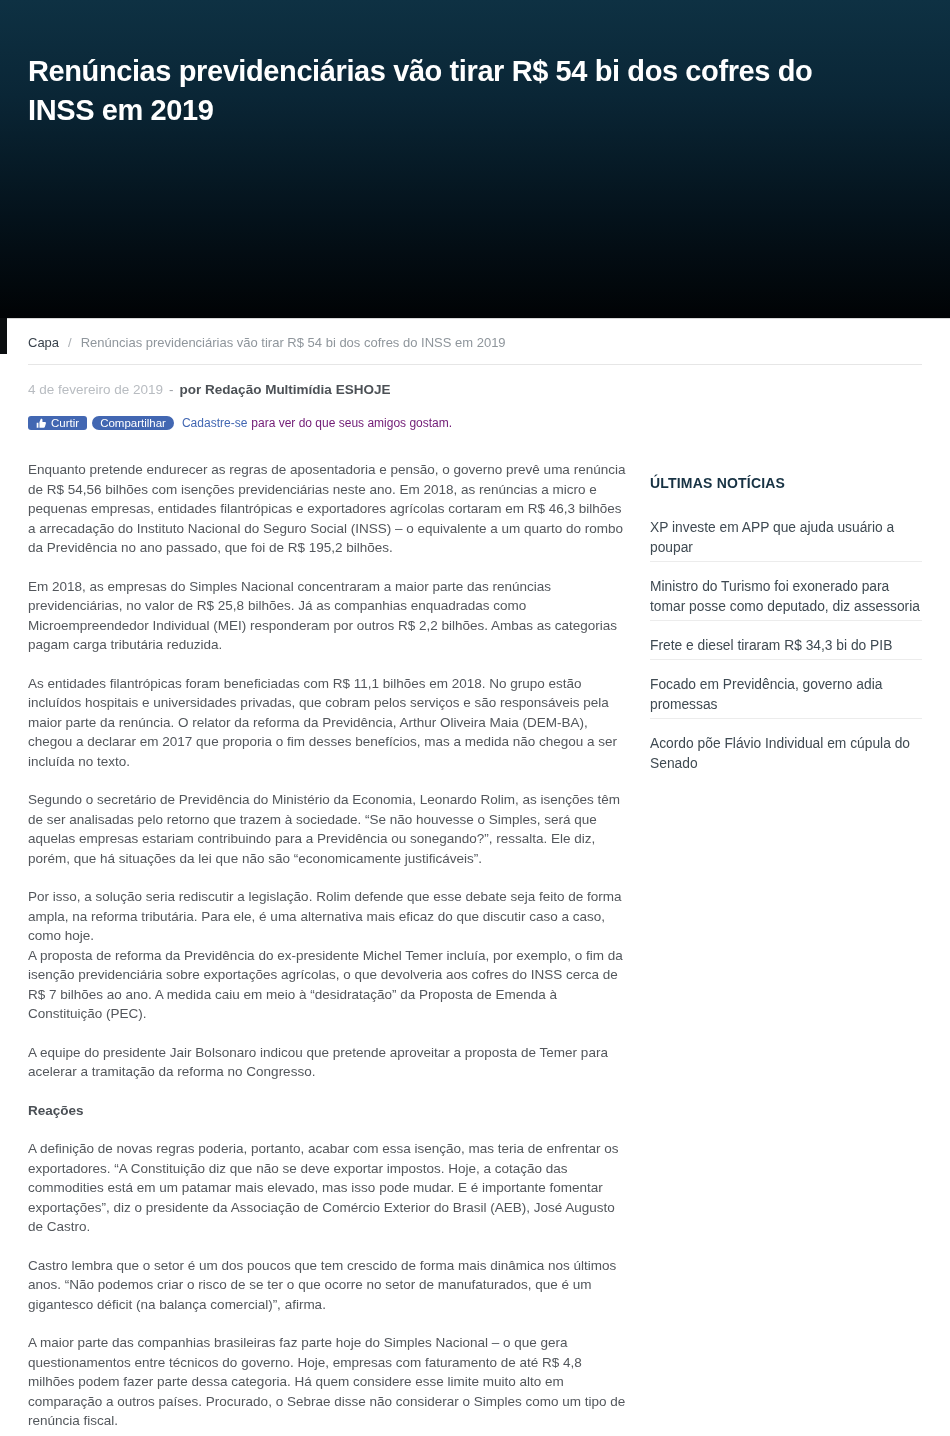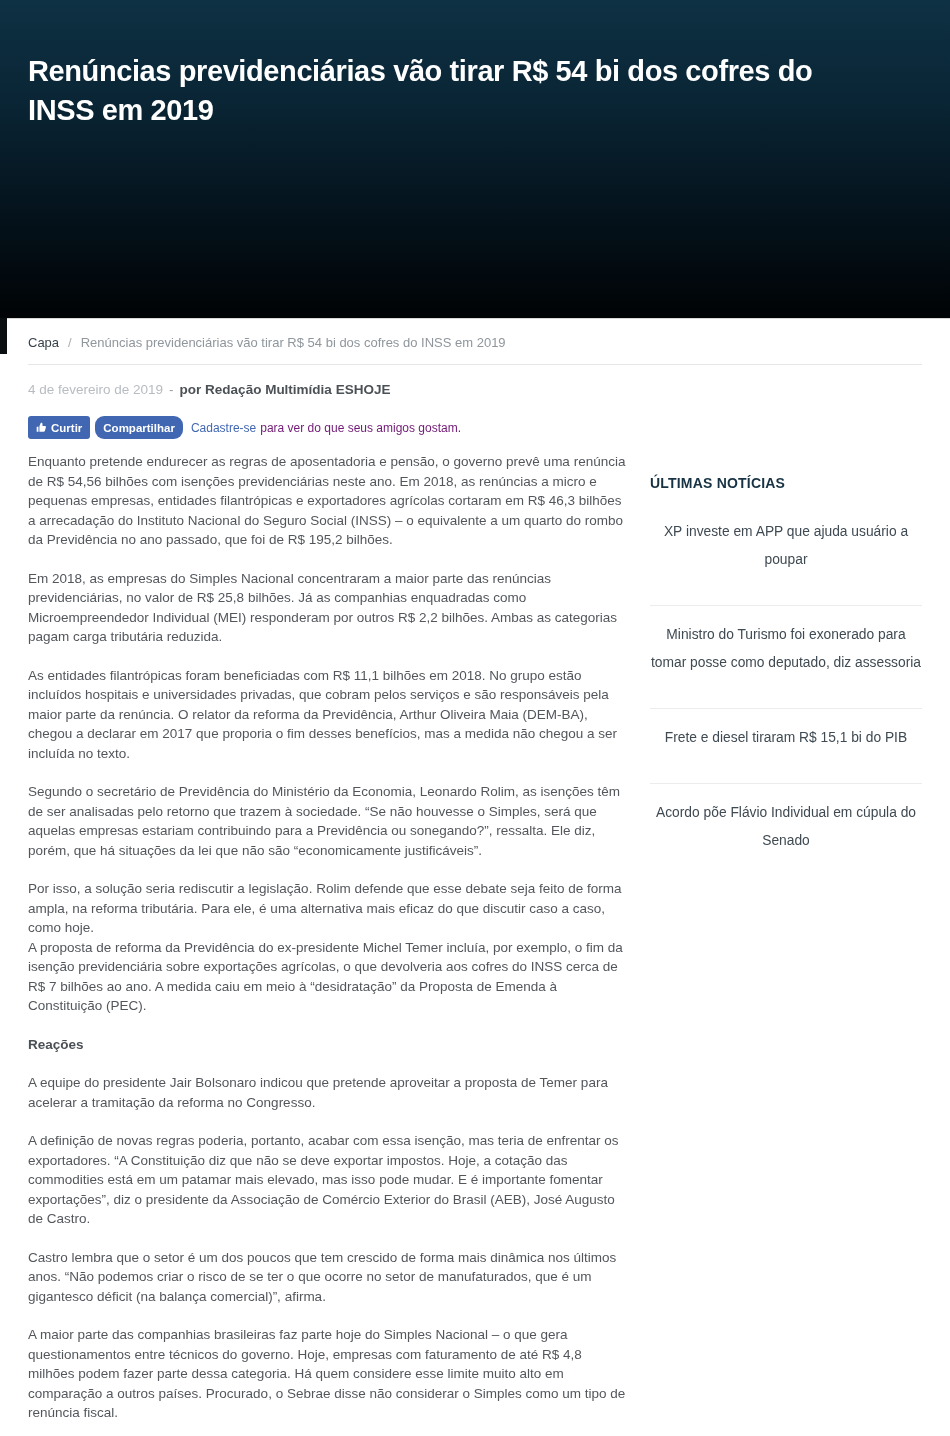--- a/index.html
+++ b/index.html
@@ -73,54 +73,53 @@
   .fb-row {
     margin-top: 19px;
     display: flex; align-items: center;
     font-size: 12px;
   }
   .fb-btn {
     display: inline-flex; align-items: center; gap: 4px;
     background: var(--fb_blue, #4267b2);
     color: #fff; border: none; border-radius: 3px;
     font-family: "Liberation Sans", sans-serif;
-    font-size: 11.5px; font-weight: 700;
-    padding: 3px 8px; height: 23px;
+    font-size: 11.5px; font-weight: 400;
+    padding: 3px 8px; height: 14px;
     cursor: pointer;
   }
   .fb-btn + .fb-btn { margin-left: 5px; border-radius: 9px; }
   .fb-signup { margin-left: 8px; color: var(--fb_blue, #4267b2); cursor: pointer; }
   .fb-signup-text { margin-left: 4px; color: #701a75; }
 
   
-  .article-body { margin-top: 13px; }
+  .article-body { margin-top: 30px; }
   .article-body p {
     margin: 0 0 19px 0;
     font-size: 13.5px;
     line-height: 19.5px;
     color: var(--body_text, #53575c);
   }
   .article-body strong { font-weight: 700; color: #4b5056; }
 
   
   .side-title {
     margin: 0 0 27px 0;
     font-size: 14px;
     font-weight: 700;
     letter-spacing: 0.2px;
     color: var(--sidebar_heading, #173243);
   }
   .side-item {
-    padding: 15px 0 31px 0;
+    padding: 15px 0 3px 0;
     font-size: 13.8px;
-    line-height: 28px;
+    line-height: 20px;
     color: #3f4a52;
     border-bottom: 1px solid #ececec;
     cursor: pointer;
-    text-align: center;
   }
   .side-item:first-child { padding-top: 0; }
   .side-item:last-child { border-bottom: none; }
 </style>
 </head>
 <body>
 
 <header class="hero">
   <h1>Renúncias previdenciárias vão tirar R$ 54 bi dos cofres do INSS em 2019</h1>
 </header>
@@ -157,34 +156,35 @@
         <span class="fb-signup-text">para ver do que seus amigos gostam.</span>
       </div>
 
       <div class="article-body">
 
       <p><span>Enquanto pretende endurecer as regras de aposentadoria e pensão, o governo prevê uma renúncia de R$ 54,56 bilhões com isenções previdenciárias neste ano. Em 2018, as renúncias a micro e pequenas empresas, entidades filantrópicas e exportadores agrícolas cortaram em R$ 46,3 bilhões a arrecadação do Instituto Nacional do Seguro Social (INSS) – o equivalente a um quarto do rombo da Previdência no ano passado, que foi de R$ 195,2 bilhões.</span></p>
           <p><span>Em 2018, as empresas do Simples Nacional concentraram a maior parte das renúncias previdenciárias, no valor de R$ 25,8 bilhões. Já as companhias enquadradas como Microempreendedor Individual (MEI) responderam por outros R$ 2,2 bilhões. Ambas as categorias pagam carga tributária reduzida.</span></p>
           <p><span>As entidades filantrópicas foram beneficiadas com R$ 11,1 bilhões em 2018. No grupo estão incluídos hospitais e universidades privadas, que cobram pelos serviços e são responsáveis pela maior parte da renúncia. O relator da reforma da Previdência, Arthur Oliveira Maia (DEM-BA), chegou a declarar em 2017 que proporia o fim desses benefícios, mas a medida não chegou a ser incluída no texto.</span></p>
           <p><span>Segundo o secretário de Previdência do Ministério da Economia, Leonardo Rolim, as isenções têm de ser analisadas pelo retorno que trazem à sociedade. “Se não houvesse o Simples, será que aquelas empresas estariam contribuindo para a Previdência ou sonegando?”, ressalta. Ele diz, porém, que há situações da lei que não são “economicamente justificáveis”.</span></p>
           <p><span>Por isso, a solução seria rediscutir a legislação. Rolim defende que esse debate seja feito de forma ampla, na reforma tributária. Para ele, é uma alternativa mais eficaz do que discutir caso a caso, como hoje.</span><br><span>A proposta de reforma da Previdência do ex-presidente Michel Temer incluía, por exemplo, o fim da isenção previdenciária sobre exportações agrícolas, o que devolveria aos cofres do INSS cerca de R$ 7 bilhões ao ano. A medida caiu em meio à “desidratação” da Proposta de Emenda à Constituição (PEC).</span></p>
+          <p><span>A equipe do presidente Jair Bolsonaro indicou que pretende aproveitar a proposta de Temer para acelerar a tramitação da reforma no Congresso.</span></p>
           <p><strong>Reações</strong></p>
-          <p><span>A equipe do presidente Jair Bolsonaro indicou que pretende aproveitar a proposta de Temer para acelerar a tramitação da reforma no Congresso.</span></p>
           <p><span>A definição de novas regras poderia, portanto, acabar com essa isenção, mas teria de enfrentar os exportadores. “A Constituição diz que não se deve exportar impostos. Hoje, a cotação das commodities está em um patamar mais elevado, mas isso pode mudar. E é importante fomentar exportações”, diz o presidente da Associação de Comércio Exterior do Brasil (AEB), José Augusto de Castro.</span></p>
           <p><span>Castro lembra que o setor é um dos poucos que tem crescido de forma mais dinâmica nos últimos anos. “Não podemos criar o risco de se ter o que ocorre no setor de manufaturados, que é um gigantesco déficit (na balança comercial)”, afirma.</span></p>
           <p><span>A maior parte das companhias brasileiras faz parte hoje do Simples Nacional – o que gera questionamentos entre técnicos do governo. Hoje, empresas com faturamento de até R$ 4,8 milhões podem fazer parte dessa categoria. Há quem considere esse limite muito alto em comparação a outros países. Procurado, o Sebrae disse não considerar o Simples como um tipo de renúncia fiscal.</span></p>
         </div>
 
     </div>
 
     <aside class="side-col">
       <h2 class="side-title">ÚLTIMAS NOTÍCIAS</h2>
       <div>
 
       <div class="side-item">XP investe em APP que ajuda usuário a poupar</div>
           <div class="side-item">Ministro do Turismo foi exonerado para tomar posse como deputado, diz assessoria</div>
-          <div class="side-item">Frete e diesel tiraram R$ 15,1 bi do PIB</div>
+          <div class="side-item">Frete e diesel tiraram R$ 34,3 bi do PIB</div>
+          <div class="side-item">Focado em Previdência, governo adia promessas</div>
           <div class="side-item">Acordo põe Flávio Individual em cúpula do Senado</div>
         </div>
     </aside>
 
   </div>
 </div>
 
 </body></html>

